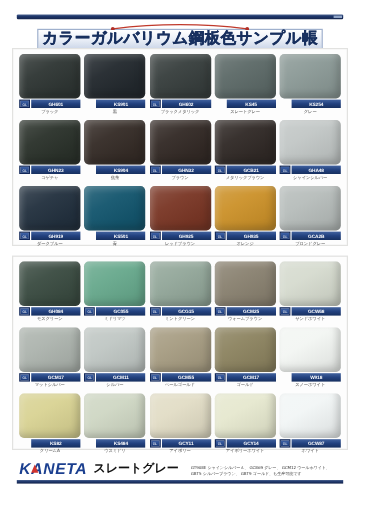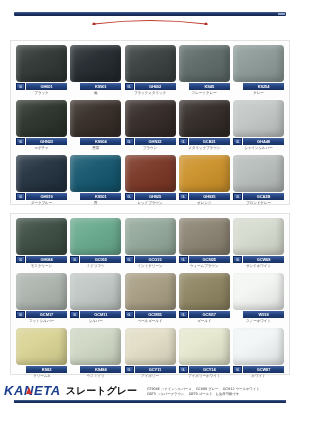--- a/index.html
+++ b/index.html
@@ -156,22 +156,22 @@
   
   .footer {
     position: absolute;
     left: 0;
     top: 383px;
     width: 300px;
     height: 41px;
   }
   .footer-inner {
     display: flex;
-    align-items: center;
-    padding: 0 4px;
+    align-items: flex-end;
+    padding: 0 16px;
     box-sizing: border-box;
   }
   .logo-block {
     display: flex;
     align-items: center;
     margin-top: 1px;
   }
   .logo-mark {
     font-family: "Liberation Sans", sans-serif;
     font-size: 13px;
@@ -230,20 +230,21 @@
 </div>
 
 <div class="title-wrap">
   <div class="title-arc">
     <svg width="118" height="6" viewBox="0 0 118 6">
       <path d="M3 5 Q59 -2 115 5" stroke="#c0392b" stroke-width="1.1" fill="none"></path>
       <circle cx="3" cy="5" r="1.6" fill="#b03028"></circle>
       <circle cx="115" cy="5" r="1.6" fill="#b03028"></circle>
     </svg>
   </div>
+  <div class="main-title">カラーガルバリウム鋼板色サンプル帳</div>
 </div>
 
 <div class="panel" id="panel-1">
 
   <div class="swatch-row">
     <div class="swatch-cell">
       <div class="chip" style="background:#2f3634">
           <div class="chip-gloss"></div>
         </div>
       <div class="label-line">

